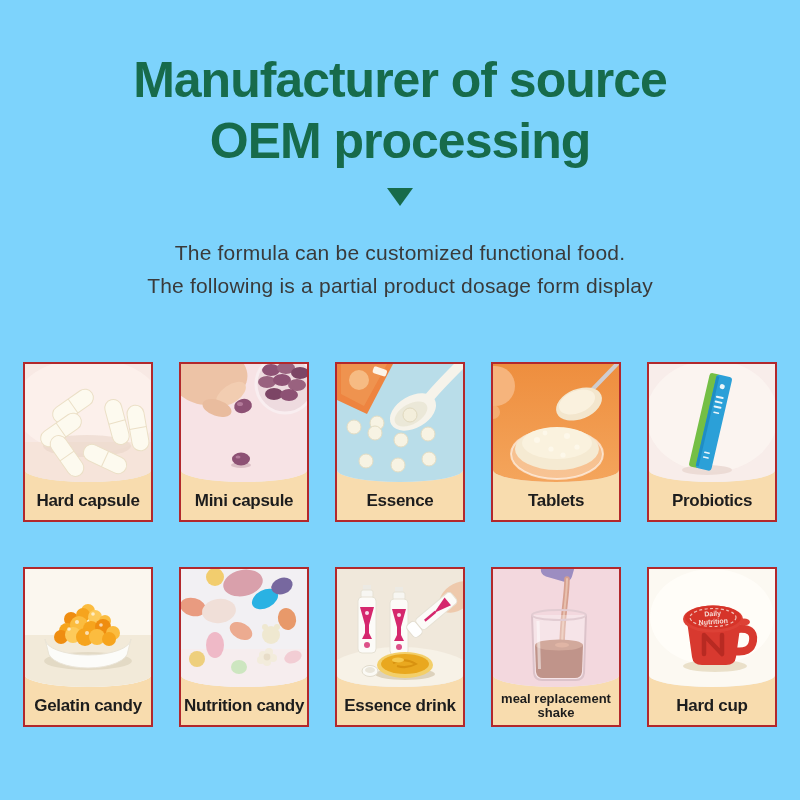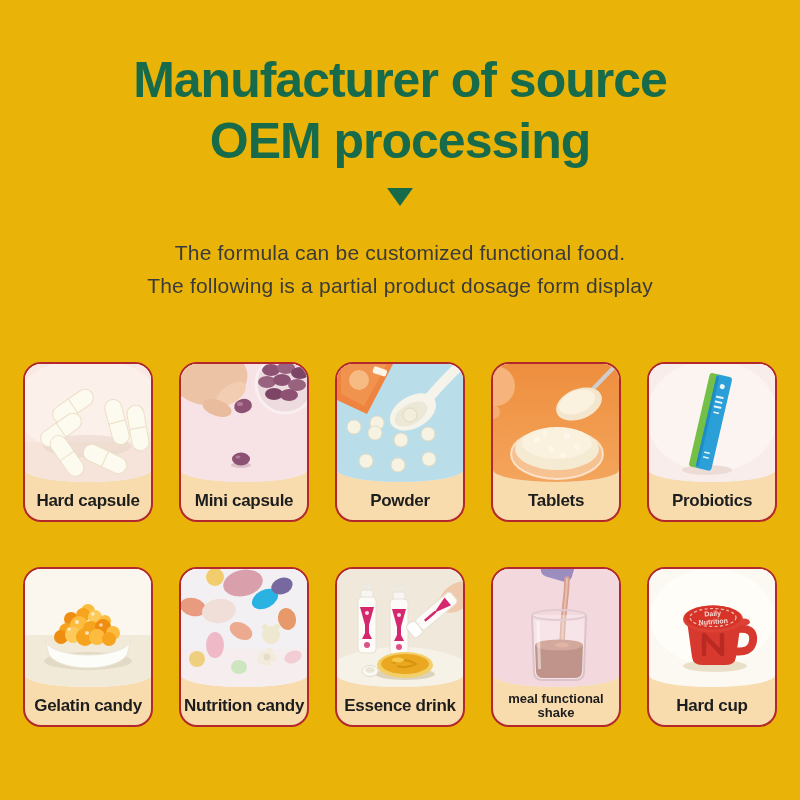--- a/index.html
+++ b/index.html
@@ -1,30 +1,30 @@
 <!DOCTYPE html>
 <html style="--green: #176b4b; --red: #b2282c; --tan: #f8dcae;"><head>
 <meta charset="utf-8">
 <style>
   html,body{margin:0;padding:0;width:800px;height:800px;background:#fff;overflow:hidden;
     font-family:"Liberation Sans",sans-serif;}
-  .page{width:800px;height:800px;position:relative;background:#eab308;}
+  .page{width:800px;height:800px;position:relative;background:#7dd3fc;}
   .header{text-align:center;padding-top:50px;}
   .title{font-size:50px;line-height:61px;font-weight:bold;letter-spacing:-1px;
     color:var(--green,#176b4b);}
   .title span{display:block;}
   .arrow-down{width:0;height:0;margin:16px auto 0;
     border-left:13px solid transparent;border-right:13px solid transparent;
     border-top:18px solid var(--green,#176b4b);}
   .subtitle{margin-top:30px;font-size:21px;line-height:33px;color:#3a3a3a;letter-spacing:.2px;}
   .subtitle span{display:block;}
   .grid{display:grid;grid-template-columns:repeat(5,130px);gap:45px 26px;
     padding:0 23px;margin-top:60px;}
   .card{margin:0;box-sizing:border-box;height:160px;border:2px solid var(--red,#b2282c);
-    border-radius:18px;background:var(--tan,#f8dcae);overflow:hidden;
+    border-radius:0;background:var(--tan,#f8dcae);overflow:hidden;
     display:flex;flex-direction:column;}
   .photo{height:118px;flex:0 0 118px;overflow:hidden;
     border-radius:0 0 50% 50% / 0 0 12px 12px;background:#eee;}
   .photo svg{display:block;}
   .label{height:38px;display:flex;align-items:center;justify-content:center;
     text-align:center;font-size:17px;font-weight:bold;letter-spacing:-.3px;
     color:#1d1d1d;padding:0 2px;line-height:1.1;}
   .label.small{font-size:13px;letter-spacing:0;}
 </style>
 </head>
@@ -135,21 +135,21 @@
               <circle cx="40" cy="59" r="7"></circle>
               <circle cx="38" cy="69" r="7"></circle>
             <circle cx="64" cy="76" r="7"></circle>
               <circle cx="91" cy="70" r="7"></circle>
               <circle cx="29" cy="97" r="7"></circle>
             <circle cx="61" cy="101" r="7"></circle>
               <circle cx="92" cy="95" r="7"></circle>
           </g>
         </svg>
       </div>
-      <figcaption class="label">Powder</figcaption>
+      <figcaption class="label">Essence</figcaption>
     </figure>
 
     <figure class="card">
       <div class="photo">
         <svg width="126" height="118" viewBox="0 0 126 118">
           <defs>
               <linearGradient id="pg" x1="0" y1="0" x2="0" y2="1">
             <stop offset="0" stop-color="#ee8e3e"></stop>
                 <stop offset="1" stop-color="#f4a55c"></stop>
           </linearGradient>
@@ -325,21 +325,21 @@
           <path d="M74,10 C74,28 69,48 69,80" stroke="#e8c0ae" stroke-width="2" fill="none" stroke-linecap="round"></path>
           <path d="M39,46 L41,104 Q42,111 49,111 L83,111 Q90,111 91,104 L93,46 Z" fill="#ffffff" opacity=".3"></path>
           <path d="M42,76 L43,103 Q44,109 50,109 L82,109 Q88,109 89,103 L90,76 Z" fill="#c0948a"></path>
           <ellipse cx="66" cy="76" rx="24" ry="5.5" fill="#d2a99c"></ellipse>
           <ellipse cx="69" cy="76" rx="7" ry="2.5" fill="#e0b5a5"></ellipse>
           <path d="M39,46 L41,104 Q42,111 49,111 L83,111 Q90,111 91,104 L93,46" fill="none" stroke="#dcc3ca" stroke-width="2"></path>
           <ellipse cx="66" cy="46" rx="27" ry="5" fill="none" stroke="#e2ccd2" stroke-width="2"></ellipse>
           <path d="M45,52 L46.5,100" stroke="#ffffff" stroke-width="3" opacity=".5"></path>
         </svg>
       </div>
-      <figcaption class="label small">meal functional shake</figcaption>
+      <figcaption class="label small">meal replacement shake</figcaption>
     </figure>
 
     <figure class="card">
       <div class="photo">
         <svg width="126" height="118" viewBox="0 0 126 118">
           <rect width="126" height="118" fill="#fcf9f2"></rect>
           <ellipse cx="63" cy="48" rx="62" ry="48" fill="#fffdf8" opacity=".9"></ellipse>
           <ellipse cx="66" cy="97" rx="32" ry="6" fill="#eae0c9"></ellipse>
           <path d="M88,60 Q106,58 104,72 Q102,85 84,82" fill="none" stroke="#d8392f" stroke-width="8" stroke-linecap="round"></path>
           <path d="M38,52 L92,52 L87,88 Q86,96 77,96 L53,96 Q44,96 43,88 Z" fill="#d8392f"></path>

